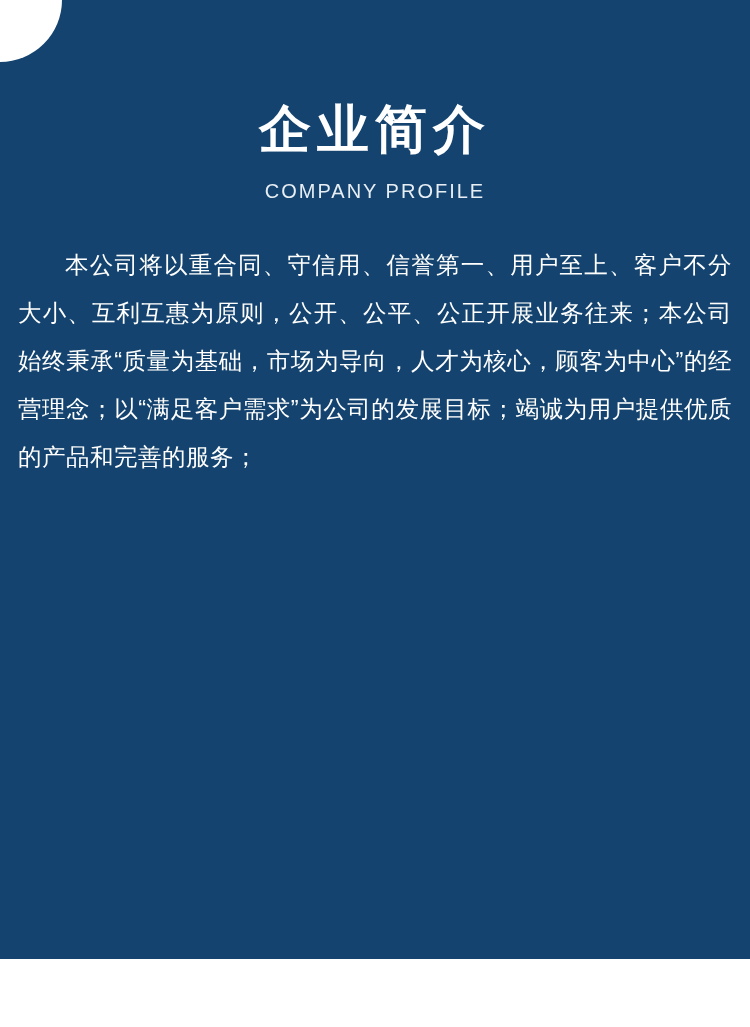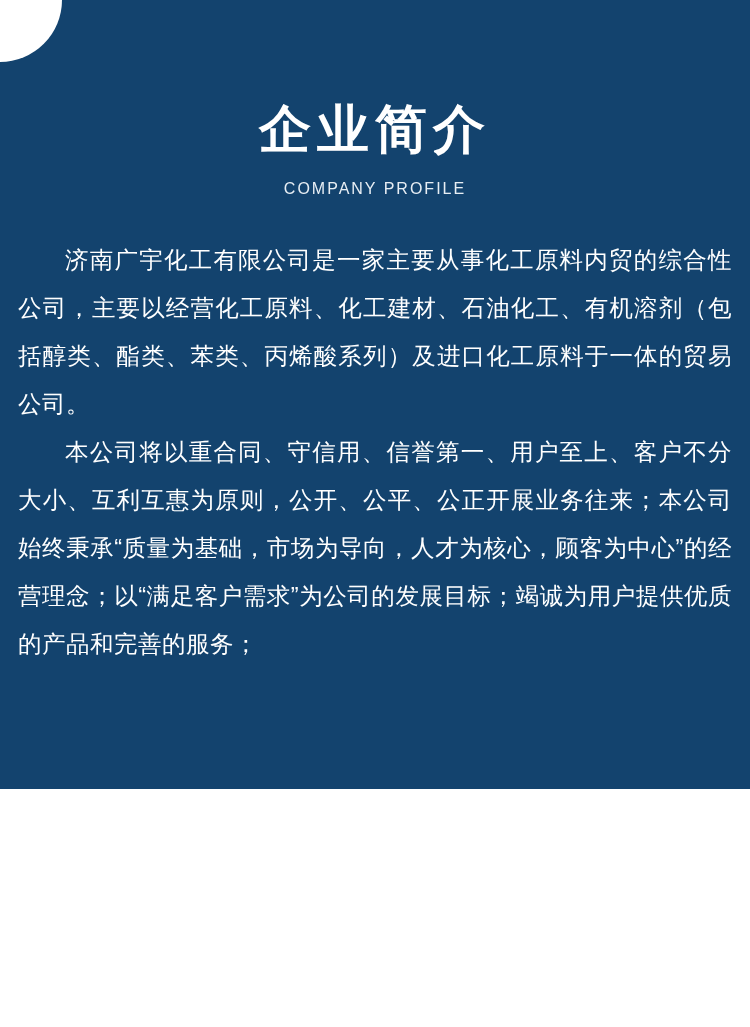--- a/index.html
+++ b/index.html
@@ -8,21 +8,21 @@
   }
   body {
     width: 750px;
     height: 1027px;
     background: #ffffff;
     font-family: "Liberation Sans", sans-serif;
   }
   .page {
     position: relative;
     width: 750px;
-    height: 789px;
+    height: 959px;
     background: #13436e;
     overflow: hidden;
     box-sizing: border-box;
   }
   
   .corner-notch {
     position: absolute;
     top: 0;
     left: 0;
     width: 62px;
@@ -37,21 +37,21 @@
   .title-cn {
     font-size: 52px;
     font-weight: bold;
     color: #ffffff;
     letter-spacing: 6px;
     line-height: 1.15;
     margin: 0;
   }
   .title-en {
     margin-top: 20px;
-    font-size: 16px;
+    font-size: 20px;
     color: #e7eef4;
     letter-spacing: 2px;
     font-weight: 400;
   }
   .body-text {
     margin: 38px 18px 0 18px;
     color: #ffffff;
     font-size: 23.5px;
     line-height: 48px;
     text-align: justify;
@@ -68,16 +68,15 @@
 
 <div class="page">
   <div class="corner-notch"></div>
 
   <div class="header">
     <h1 class="title-cn">企业简介</h1>
     <div class="title-en">COMPANY PROFILE</div>
   </div>
 
   <div class="body-text">
-    <p>济南广宇化工有限公司是一家主要从事化工原料内贸的综合性公司，主要以经营化工原料、化工建材、石油化工、有机溶剂（包括醇类、酯类、苯类、丙烯酸系列）及进口化工原料于一体的贸易公司。</p>
     <p>本公司将以重合同、守信用、信誉第一、用户至上、客户不分大小、互利互惠为原则，公开、公平、公正开展业务往来；本公司始终秉承“质量为基础，市场为导向，人才为核心，顾客为中心”的经营理念；以“满足客户需求”为公司的发展目标；竭诚为用户提供优质的产品和完善的服务；</p>
   </div>
 </div>
 
 </body></html>

